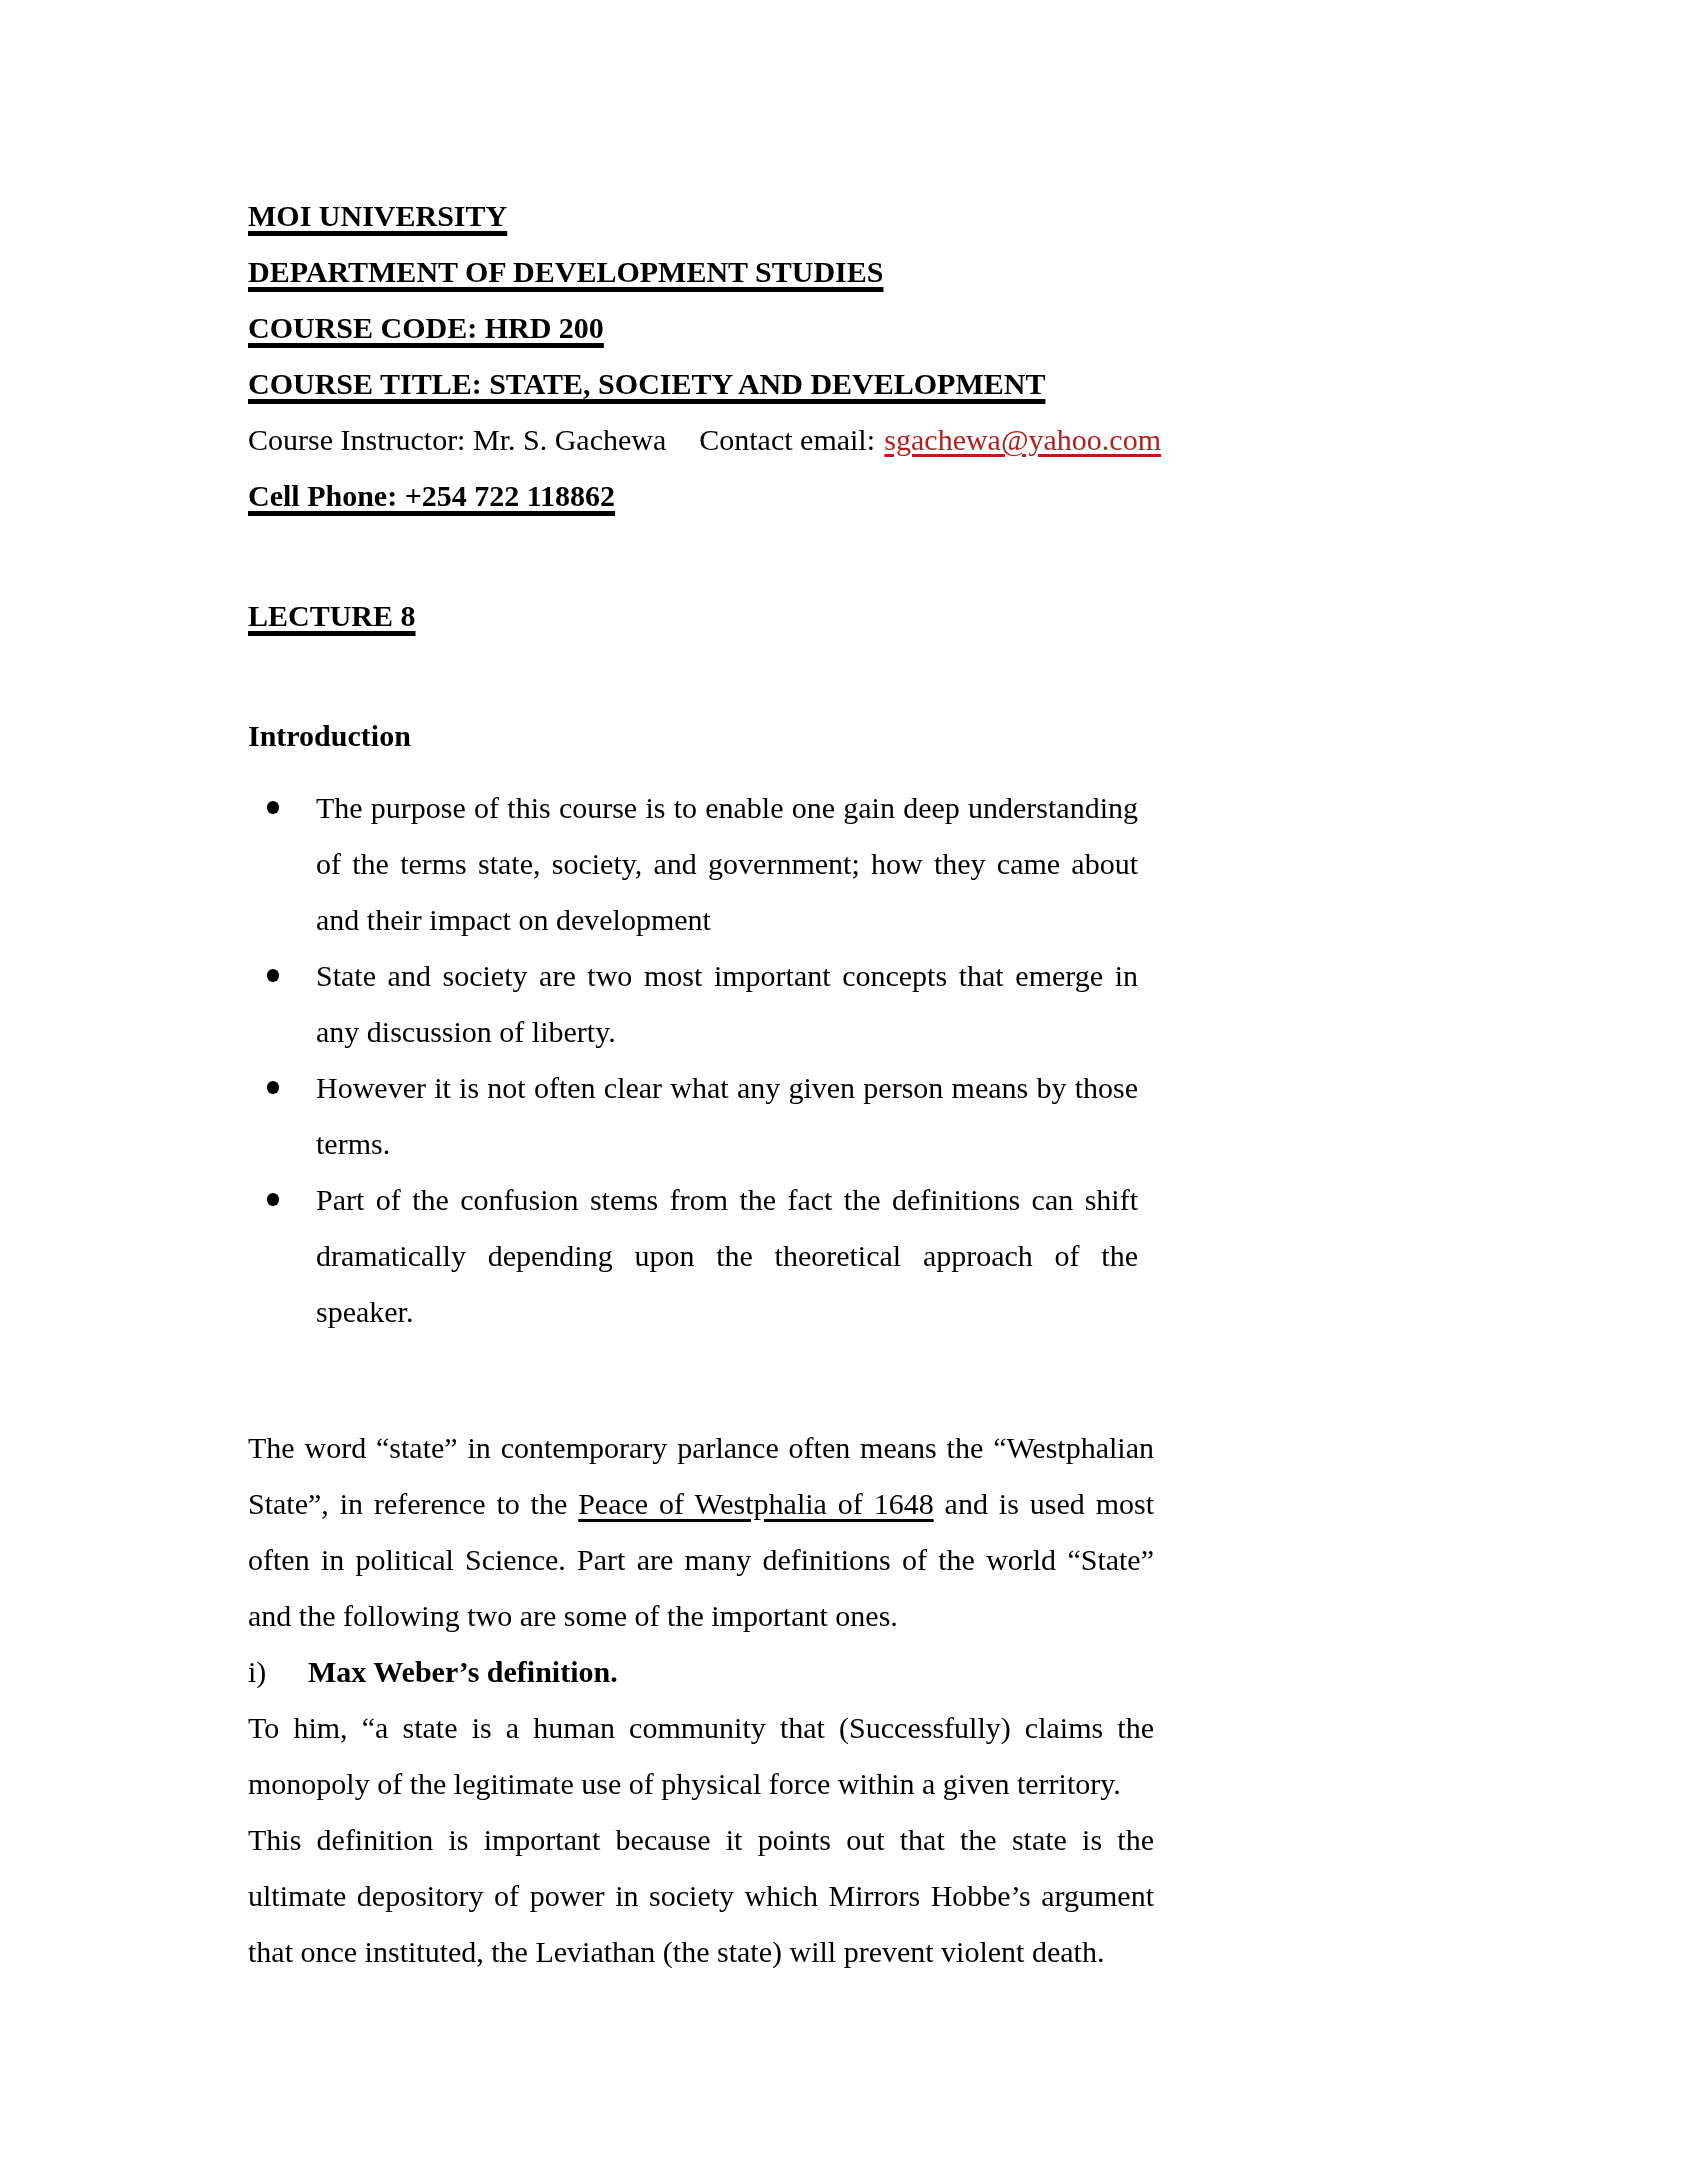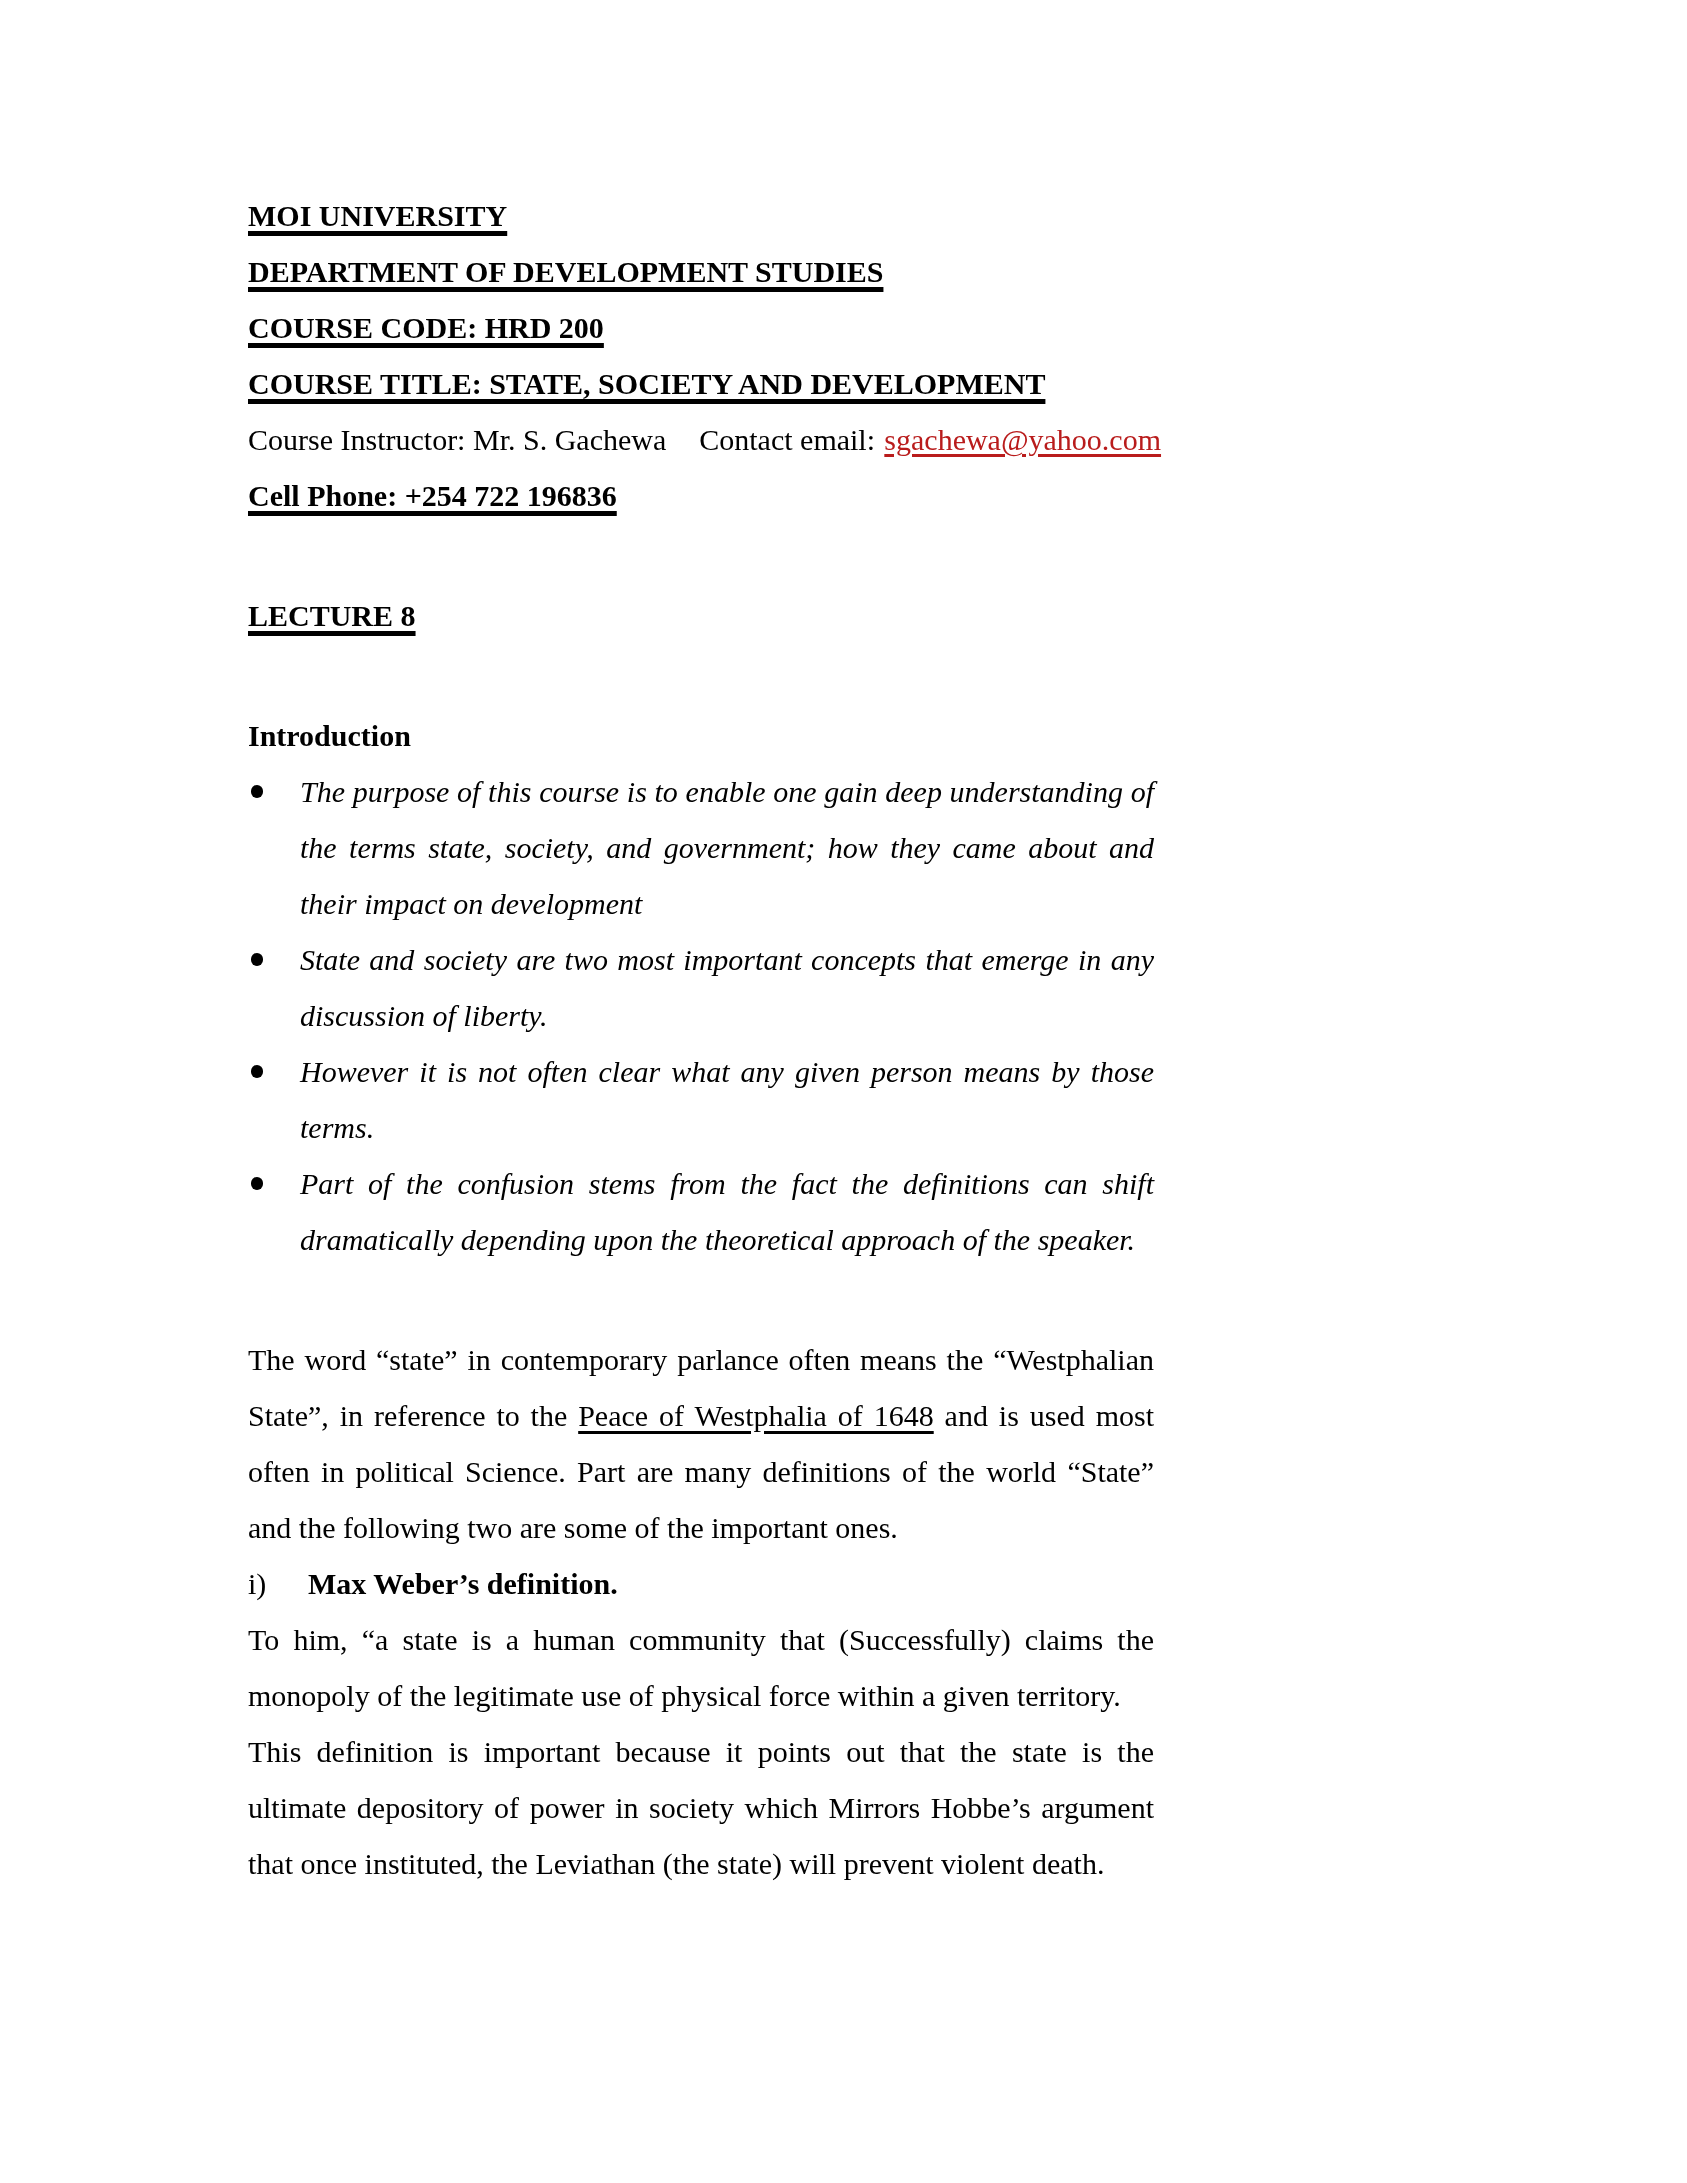--- a/index.html
+++ b/index.html
@@ -22,21 +22,21 @@
     text-decoration-thickness: 5.3px;
     text-underline-offset: 5.3px;
   }
   .u-thin {
     text-decoration: underline;
     text-decoration-thickness: 2.6px;
     text-underline-offset: 5.3px;
   }
   .justify { text-align: justify; }
   .spacer { height: 64px; }
-  ul.bullets { list-style: none; margin: 0; padding: 0; font-style: italic; }
+  ul.bullets { list-style: none; margin: 16px; padding: 0; }
   ul.bullets li {
     position: relative;
     padding-left: 52px;
     text-align: justify;
   }
   ul.bullets li::before {
     content: "";
     position: absolute;
     left: 2.6px;
     top: 21px;
@@ -62,21 +62,21 @@
 
 <div class="page">
 
   <div class="line b u-heavy">MOI UNIVERSITY</div>
   <div class="line b u-heavy">DEPARTMENT OF DEVELOPMENT STUDIES</div>
   <div class="line b u-heavy">COURSE CODE: HRD 200</div>
   <div class="line b u-heavy">COURSE TITLE: STATE, SOCIETY AND DEVELOPMENT</div>
   <div class="line">
     <span>Course Instructor: Mr. S. Gachewa</span><span class="tab-gap"></span><span>Contact email:</span><span class="email-gap"></span><a class="email">sgachewa@yahoo.com</a>
   </div>
-  <div class="line b u-heavy">Cell Phone: +254 722 196836</div>
+  <div class="line b u-heavy">Cell Phone: +254 722 118862</div>
 
   <div class="spacer"></div>
 
   <div class="line b u-heavy">LECTURE 8</div>
 
   <div class="spacer"></div>
 
   <div class="line b">Introduction</div>
 
   <ul class="bullets">

